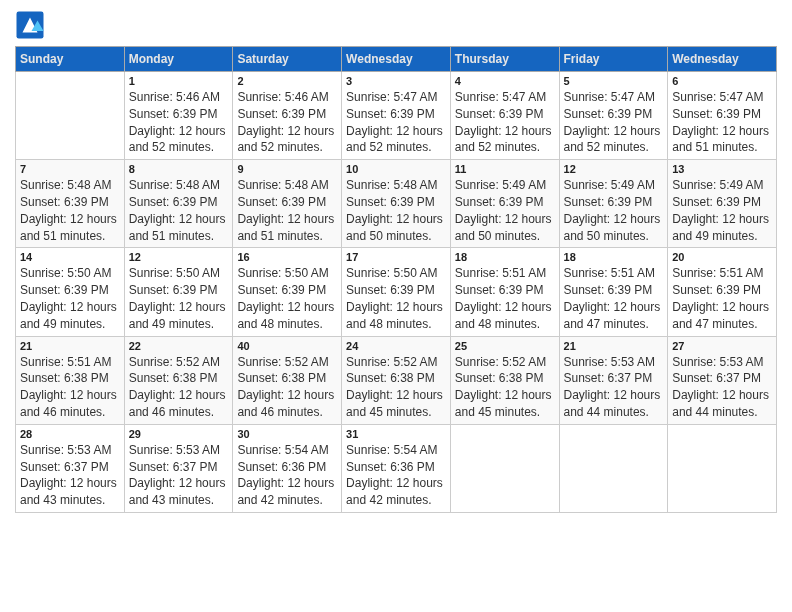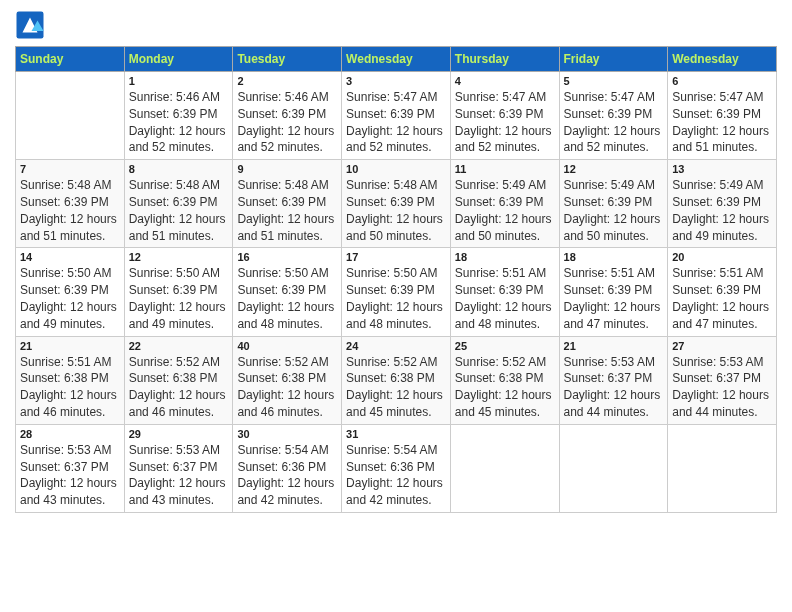--- a/index.html
+++ b/index.html
@@ -49,21 +49,21 @@
       font-size: 16px;
       color: #555;
     }
     .calendar {
       width: 100%;
       border-collapse: collapse;
       font-size: 10px;
     }
     .calendar thead tr th {
       background-color: #1565c0;
-      color: #bef264;
+      color: #e5e5e5;
       padding: 5px 4px;
       text-align: left;
       font-size: 12px;
       font-weight: bold;
       border: 1px solid #aaa;
     }
     .calendar tbody tr td {
       border: 1px solid #ccc;
       vertical-align: top;
       padding: 3px 4px;
@@ -110,21 +110,21 @@
       <div class="main-title"></div>
       <div class="subtitle"></div>
     </div>
   </div>
 
   <table class="calendar">
     <thead>
       <tr>
       <th>Sunday</th>
           <th>Monday</th>
-          <th>Tuesday</th>
+          <th>Saturday</th>
           <th>Wednesday</th>
           <th>Thursday</th>
           <th>Friday</th>
           <th>Wednesday</th>
         </tr>
     </thead>
     <tbody id="calendar-body">
     <tr>
           <td class="empty-cell"></td>
           <td>

